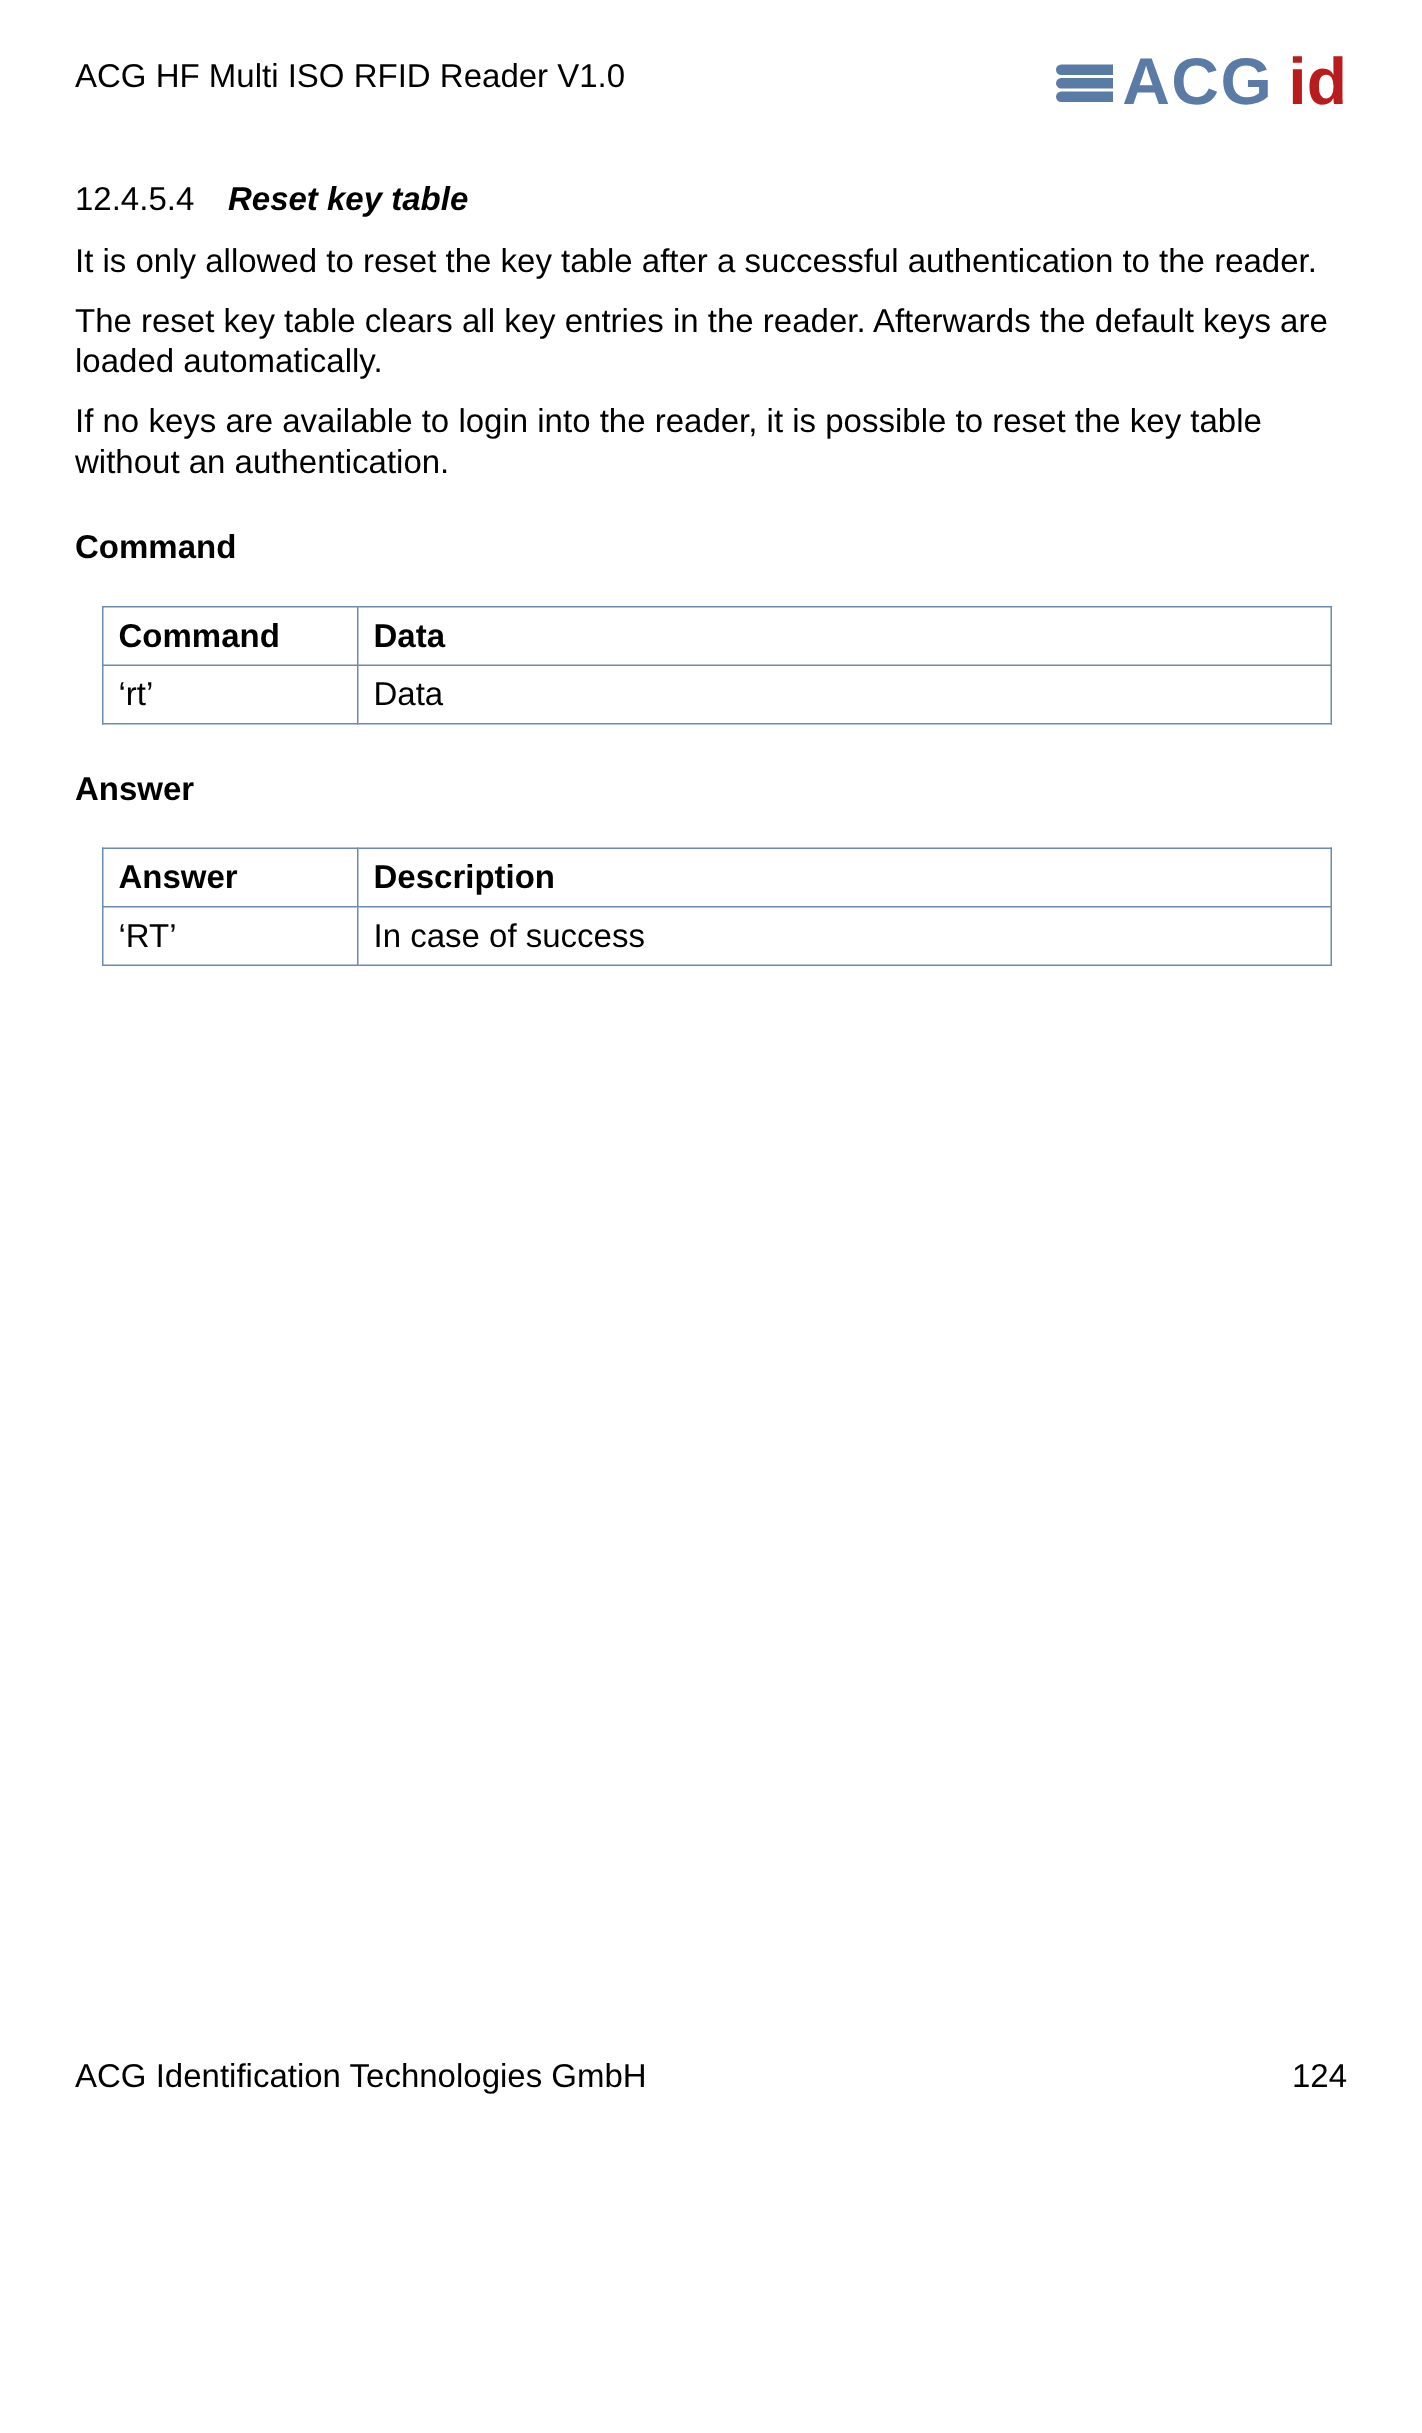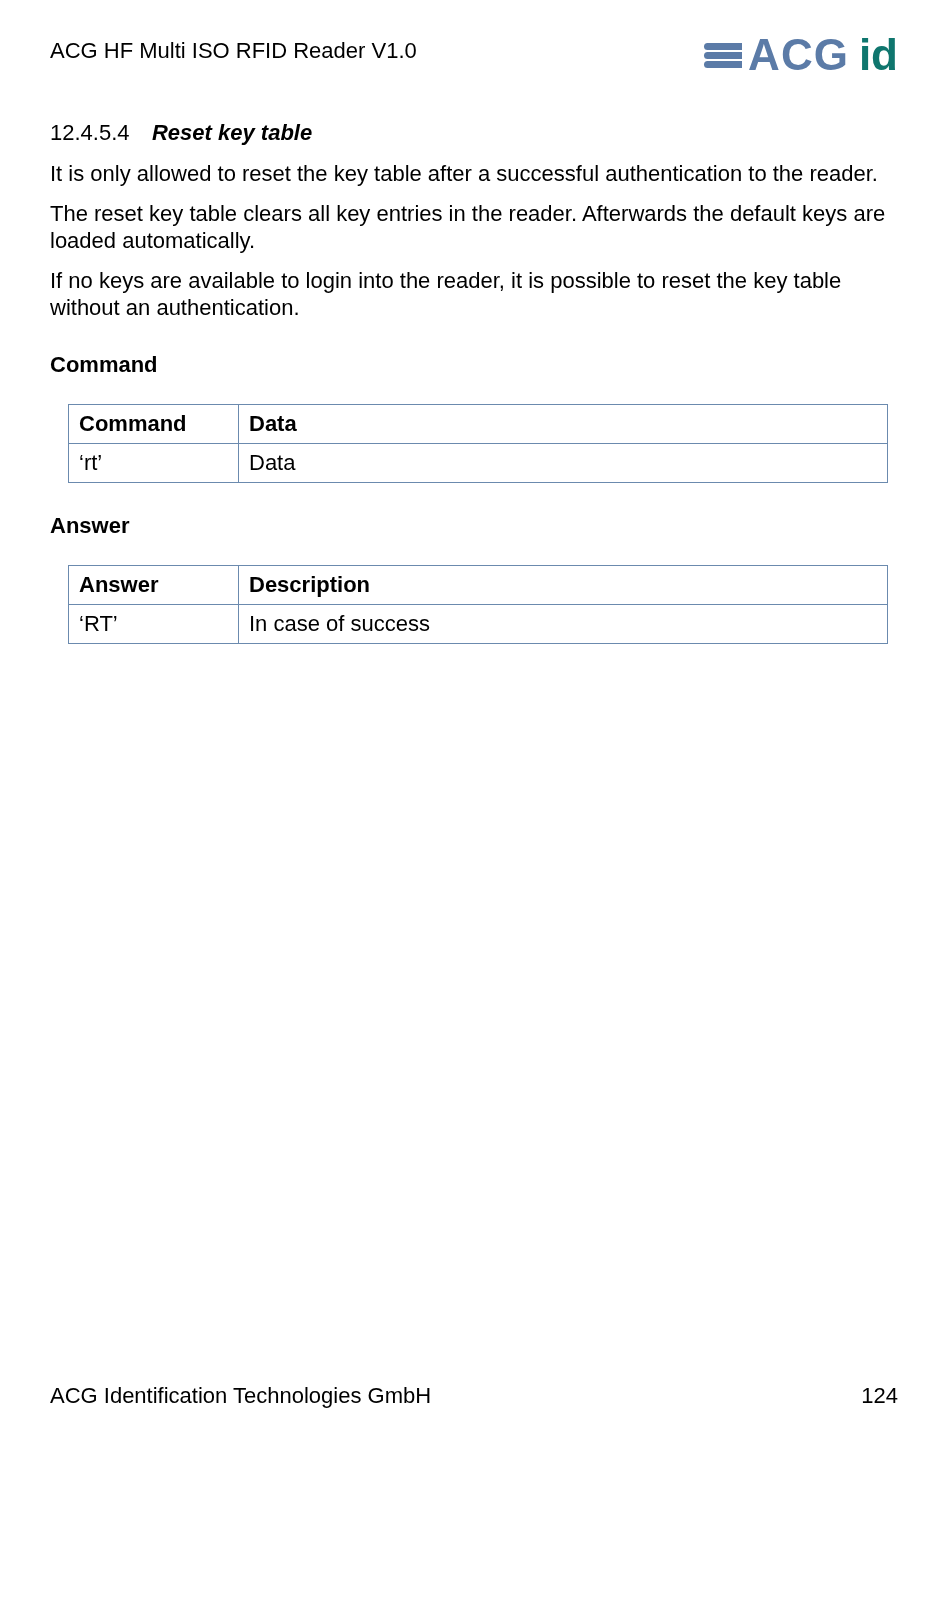--- a/index.html
+++ b/index.html
@@ -4,31 +4,31 @@
 <style>
   * { box-sizing: border-box; margin: 0; padding: 0; }
   html, body { width: 948px; height: 1622px; background: #fff; font-family: Arial, Helvetica, sans-serif; color: #000; }
   .page { position: relative; width: 948px; height: 1449px; padding: 30px 50px 40px 50px; }
   .header { display: flex; justify-content: space-between; align-items: flex-start; margin-bottom: 40px; }
   .header-title { font-size: 22px; font-weight: normal; padding-top: 8px; }
   .logo { display: flex; align-items: flex-end; }
   .logo-acg { font-size: 44px; font-weight: 900; letter-spacing: 1px; color: #5b7ba7; display: flex; align-items: center; }
   .logo-acg .stripes { display: inline-flex; flex-direction: column; margin-right: 6px; }
   .logo-acg .stripes span { width: 38px; height: 7px; background: #5b7ba7; margin: 1px 0; border-top-left-radius: 4px; border-bottom-left-radius: 4px; }
-  .logo-id { font-size: 44px; font-weight: 900; color: #0f766e; margin-left: 10px; }
+  .logo-id { font-size: 44px; font-weight: 900; color: #b91c1c; margin-left: 10px; }
   .section-num { font-size: 22px; font-weight: normal; margin-right: 18px; }
   .section-title { font-size: 22px; font-weight: bold; font-style: italic; }
   .section-heading { margin-bottom: 14px; }
   p.body { font-size: 22px; line-height: 1.25; margin-bottom: 12px; font-weight: normal; }
   .sub-heading { font-size: 22px; font-weight: bold; margin-top: 30px; margin-bottom: 26px; }
   table { border-collapse: collapse; width: 820px; margin-left: 18px; margin-bottom: 10px; }
   th, td { border: 1px solid #6b8aae; padding: 6px 10px; text-align: left; font-size: 22px; vertical-align: top; }
   th { font-weight: bold; }
   .col1 { width: 170px; }
-  .footer { position: absolute; bottom: 40px; left: 50px; right: 50px; display: flex; justify-content: space-between; font-size: 22px; }
+  .footer { position: absolute; bottom: 52px; left: 50px; right: 50px; display: flex; justify-content: space-between; font-size: 22px; }
 </style>
 </head>
 <body>
 
 <div class="page">
 
   <div class="header">
     <div class="header-title">ACG HF Multi ISO RFID Reader V1.0</div>
     <div class="logo">
       <span class="logo-acg">

